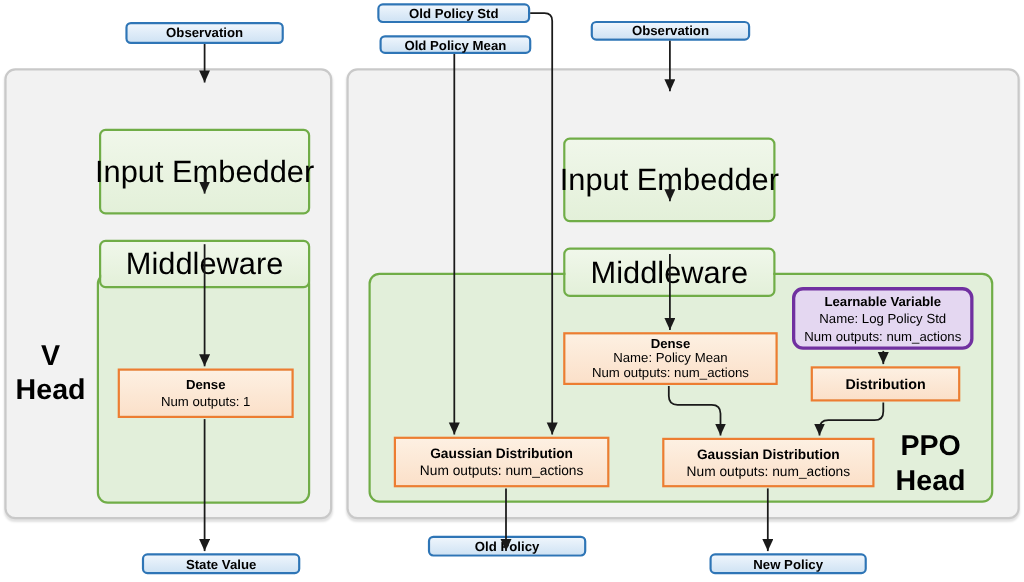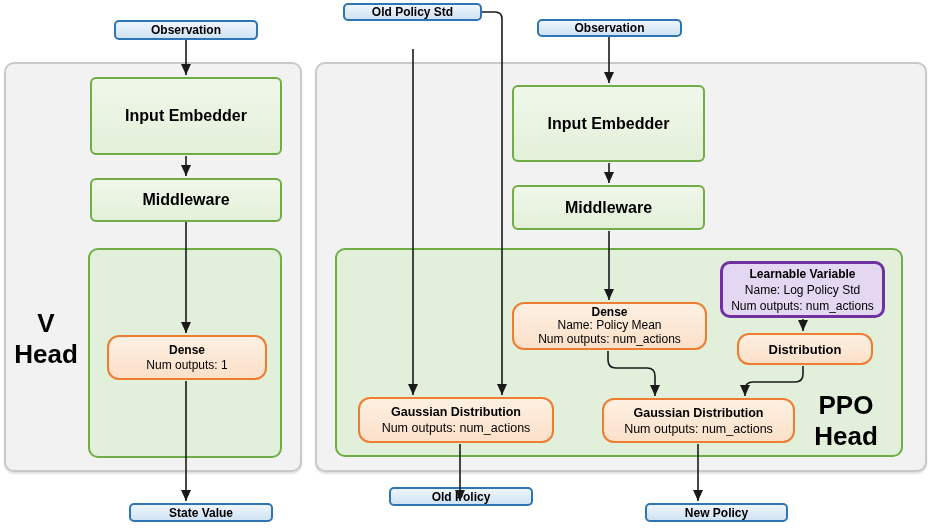--- a/index.html
+++ b/index.html
@@ -25,25 +25,25 @@
     box-sizing:border-box; white-space:nowrap;
   }
   .blue {
     background:linear-gradient(180deg,#eef5fc 0%,#d0e3f4 100%);
     border:2.5px solid #2e75b6; border-radius:5px;
     font-weight:700; font-size:12px; line-height:1;
   }
   .green-node {
     background:linear-gradient(180deg,#f0f7ea 0%,#e3f0d9 100%);
     border:2.5px solid #70ad47; border-radius:6px;
-    font-weight:700; font-size:16px;
+    font-weight:400; font-size:28px;margin-top:40px;
   }
   .orange {
     background:linear-gradient(180deg,#fdf0e2 0%,#fbe0c9 100%);
-    border:2.5px solid #ed7d31; border-radius:12px;
+    border:2.5px solid #ed7d31; border-radius:0;
     font-size:12px; line-height:15px;
   }
   .purple {
     background:#e4d7f1;
     border:3px solid #7030a0; border-radius:10px;
     font-size:12px; line-height:16px;
   }
   .node .title { font-weight:700; }
   .head-label {
     position:absolute; font-weight:700; font-size:26px;
@@ -70,20 +70,23 @@
   <div class="head-label" style="left:808px; top:390px; width:76px;">
     <div>PPO</div>
     <div>Head</div>
   </div>
 
   <div class="node blue" style="left:114px; top:20px; width:144px; height:20px;">
     <span>Observation</span>
   </div>
   <div class="node blue" style="left:343px; top:3px; width:139px; height:18px;">
     <span>Old Policy Std</span>
+  </div>
+  <div class="node blue" style="left:345px; top:32px; width:138px; height:17px;">
+    <span>Old Policy Mean</span>
   </div>
   <div class="node blue" style="left:537px; top:19px; width:145px; height:18px;">
     <span>Observation</span>
   </div>
   <div class="node blue" style="left:114px; top:503px; width:144px; height:19px;margin-left:15px;">
     <span>State Value</span>
   </div>
   <div class="node blue" style="left:389px; top:487px; width:144px; height:19px;">
     <span>Old Policy</span>
   </div>

